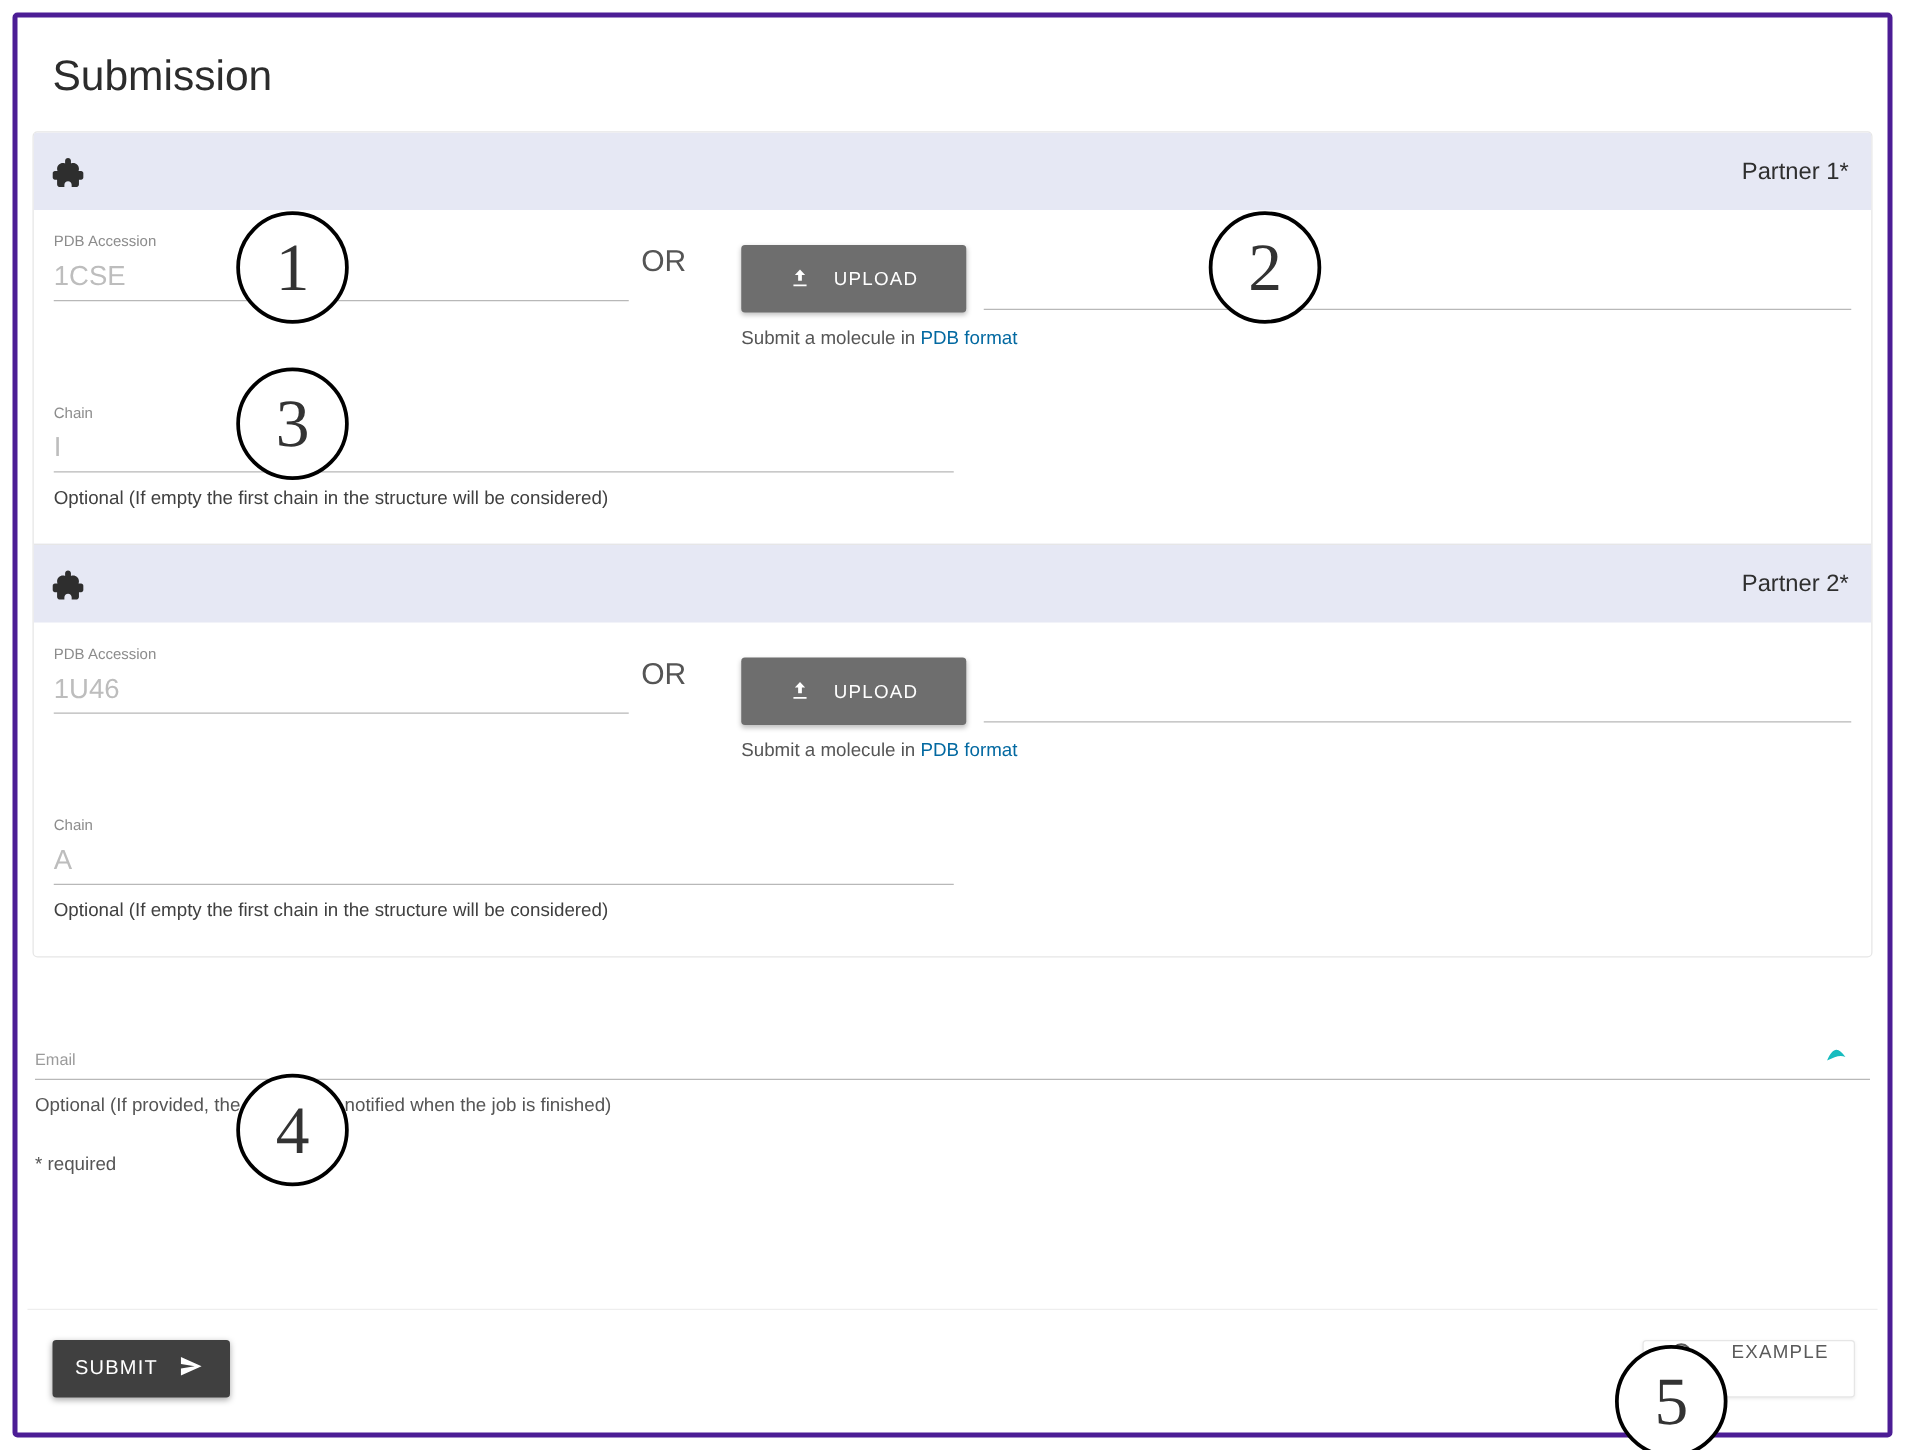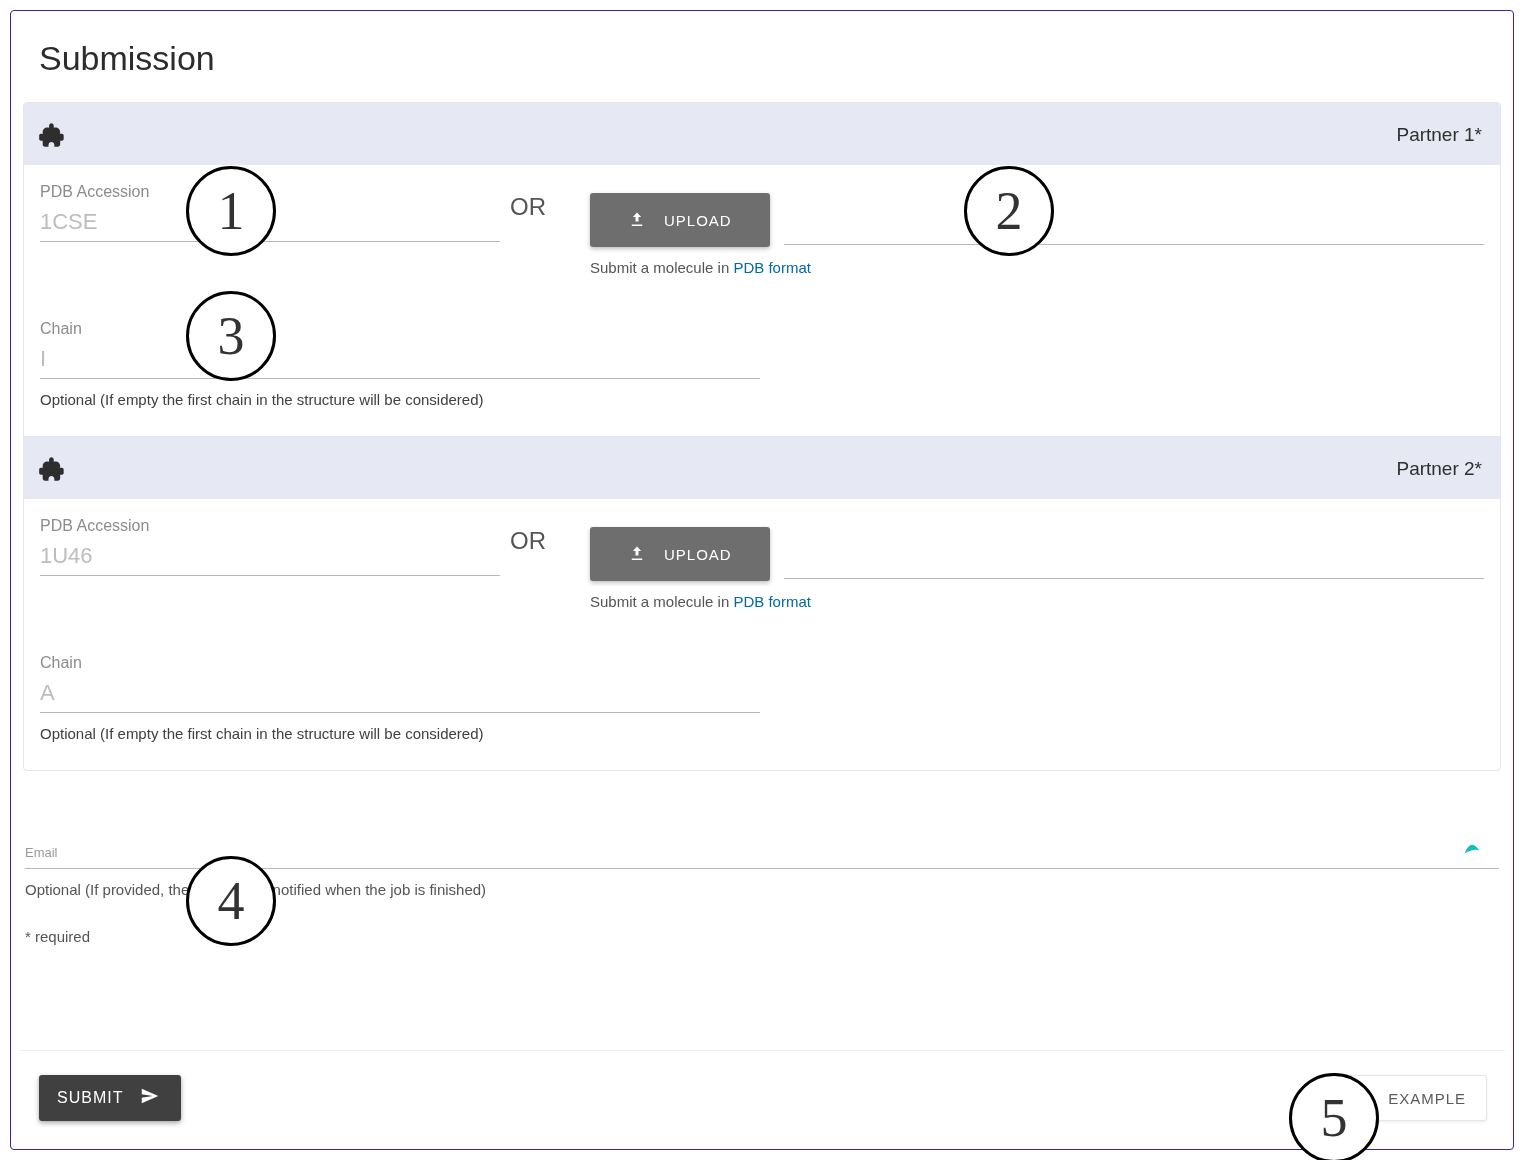--- a/index.html
+++ b/index.html
@@ -10,21 +10,21 @@
     background: #fff;
     color: #333;
   }
   .page {
     width: 1524px;
     height: 1160px;
     padding: 10px;
     position: relative;
   }
   .outer-card {
-    border: 1px solid #4c1d95;
+    border: 4px solid #4c1d95;
     border-radius: 4px;
     height: 100%;
     position: relative;
     padding: 28px 8px 10px 8px;
   }
   .page-title {
     font-size: 34px;
     font-weight: 400;
     margin: 0 0 24px 20px;
     color: #2c2c2c;
@@ -61,21 +61,21 @@
   .row-top {
     display: flex;
     align-items: flex-start;
     gap: 0;
   }
   .pdb-col {
     width: 470px;
     padding-right: 10px;
   }
   .field-label {
-    font-size: 16px;
+    font-size: 12px;
     color: #8c8c8c;
     margin-bottom: 6px;
     display: block;
   }
   .text-input {
     width: 100%;
     border: none;
     border-bottom: 1px solid #b8b8b8;
     background: transparent;
     font-size: 22px;
@@ -205,21 +205,20 @@
     cursor: pointer;
     box-shadow: 0 2px 5px rgba(0,0,0,0.35);
   }
   .example-btn {
     background: #fff;
     border: 1px solid #e6e6e6;
     border-radius: 3px;
     height: 46px;
     padding: 0 20px;
     display: flex;
-    align-items: center;
     gap: 30px;
     font-size: 15px;
     letter-spacing: 1px;
     color: #5a5a5a;
     cursor: pointer;
     box-shadow: 0 1px 3px rgba(0,0,0,0.08);
   }
   
   .callout {
     position: absolute;

